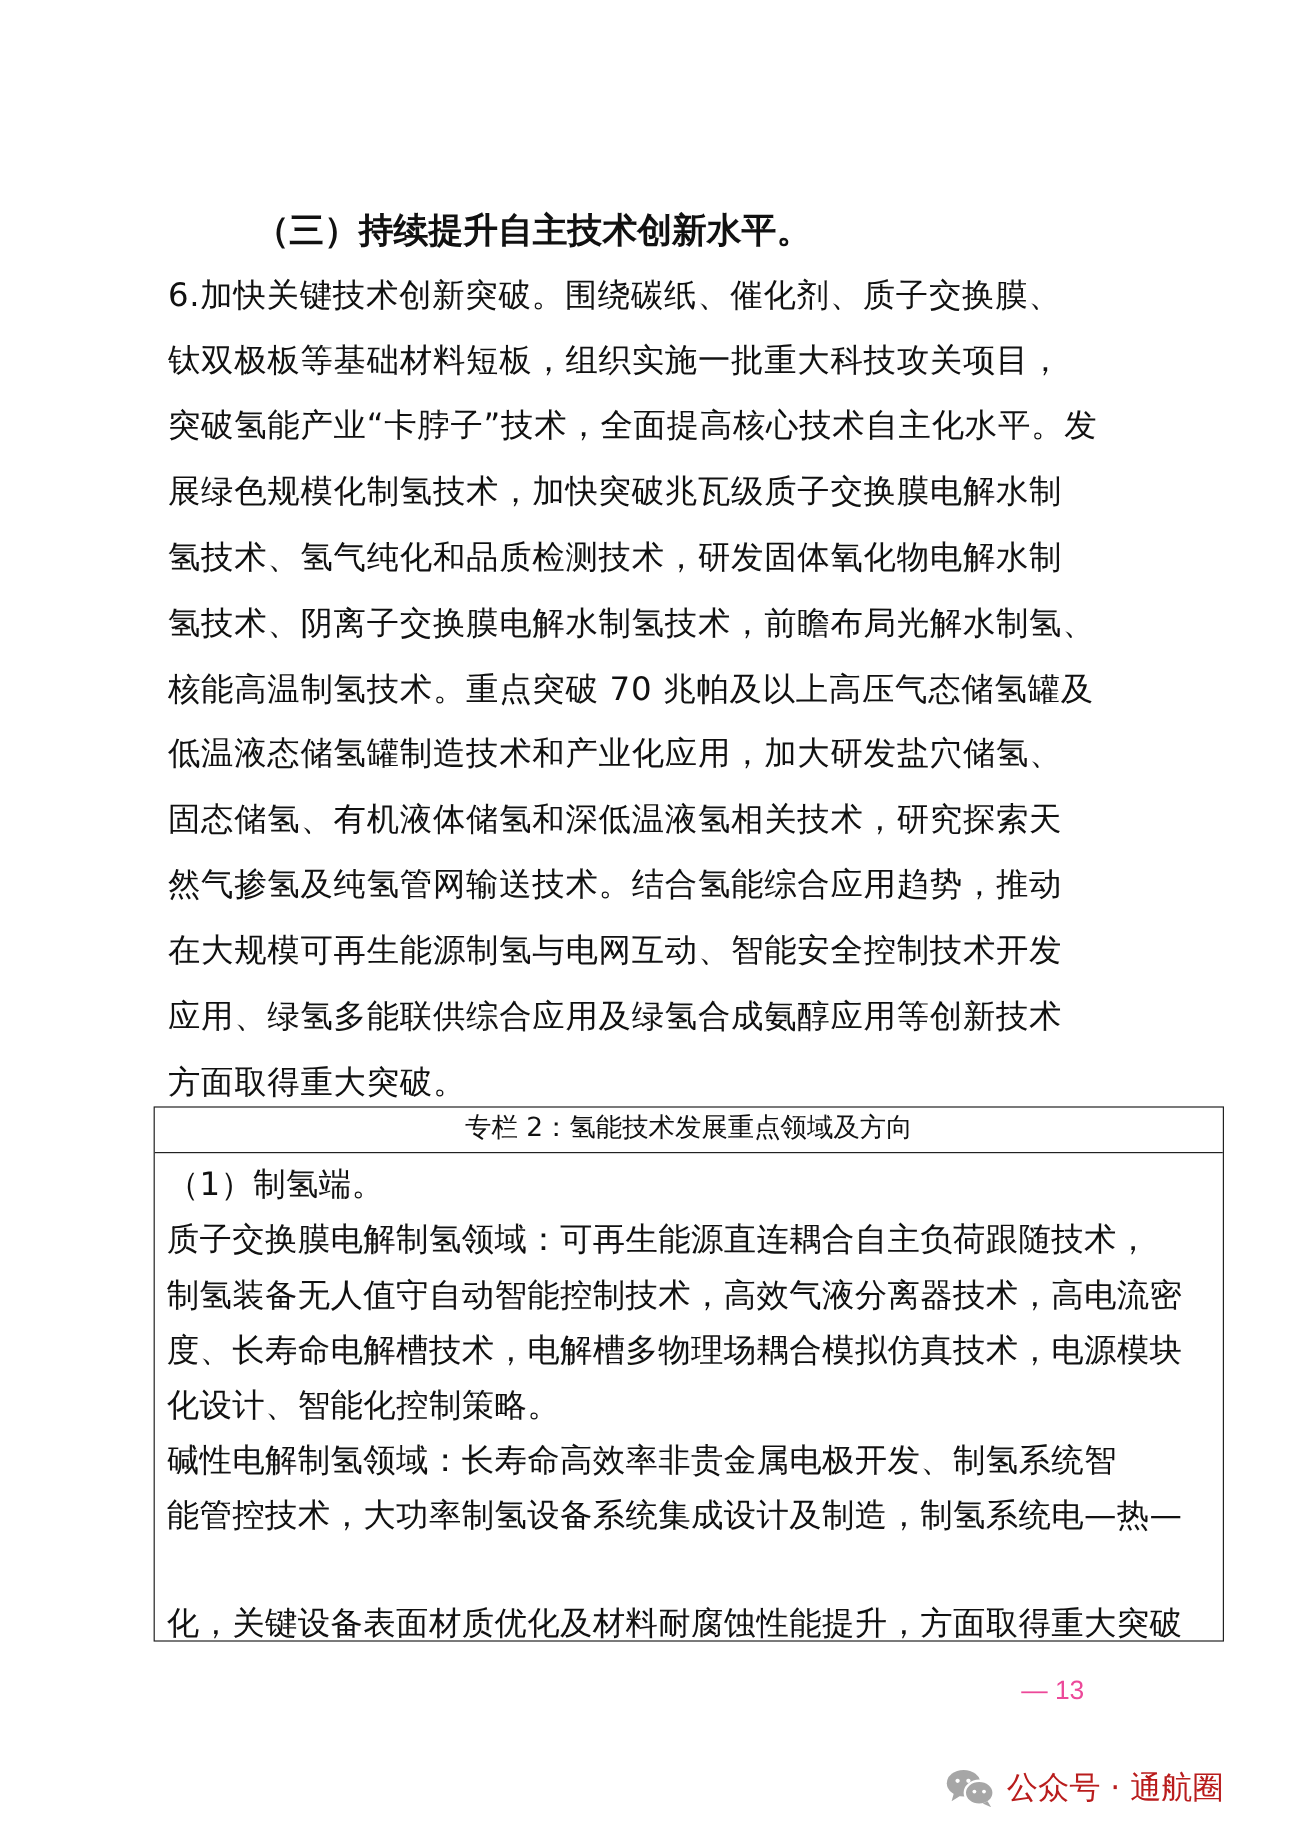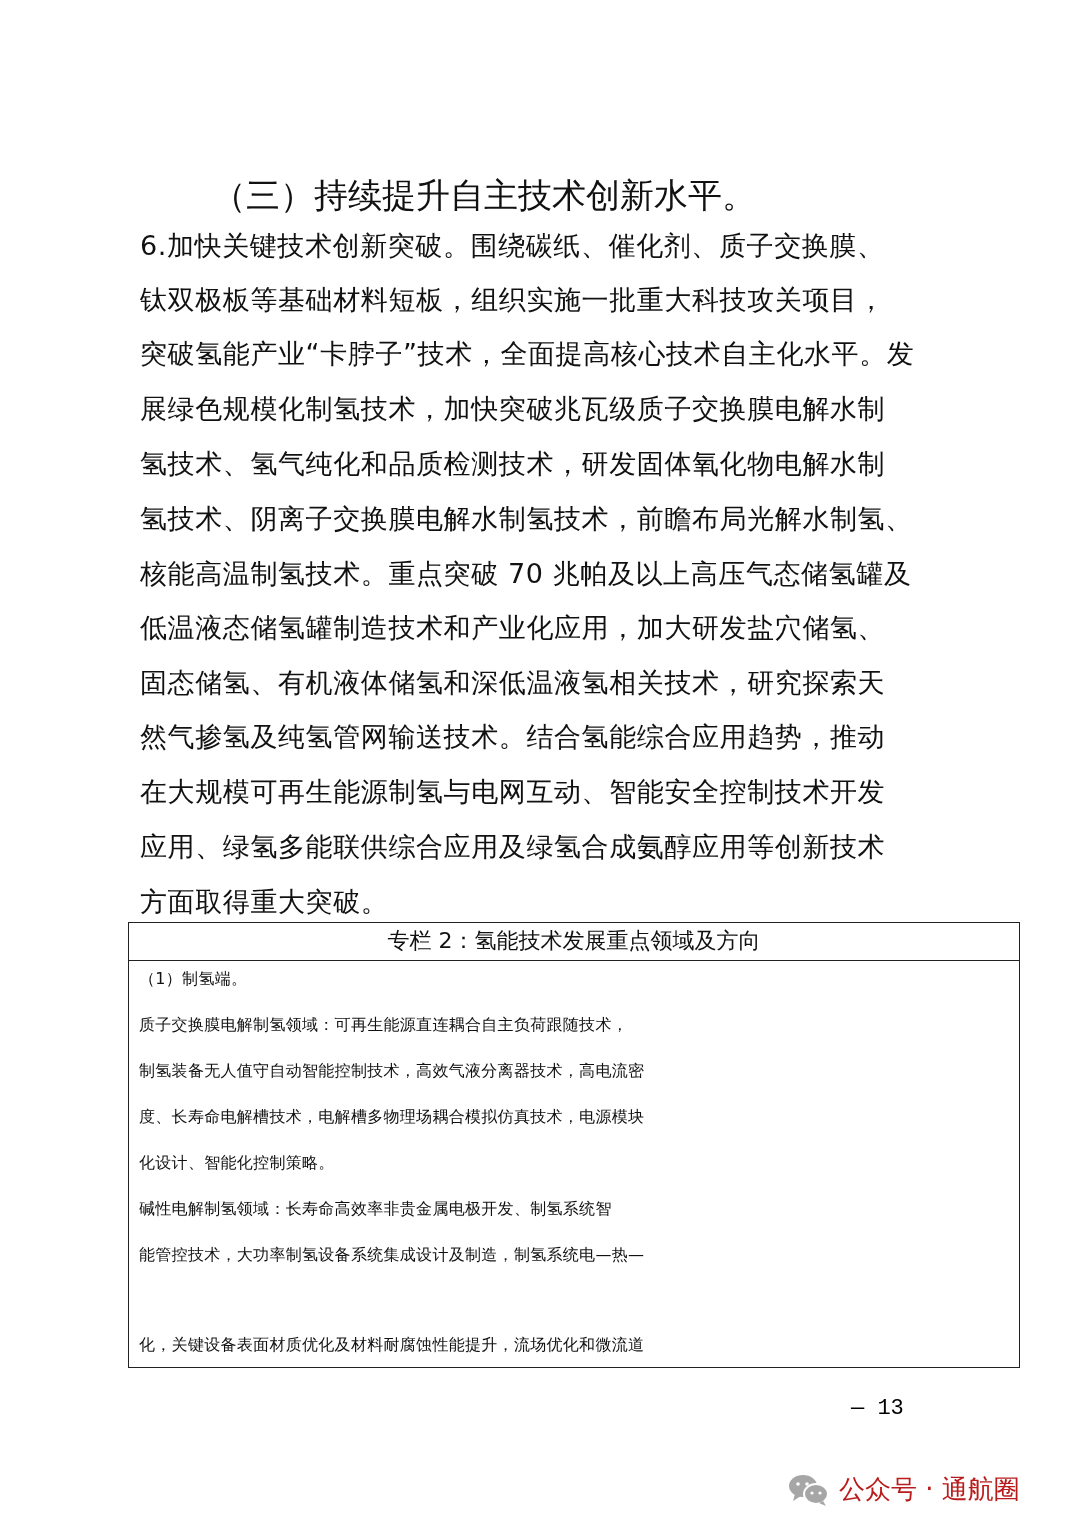--- a/index.html
+++ b/index.html
@@ -12,22 +12,23 @@
       height: 1534px;
       position: relative;
       overflow: hidden;
       font-family: "DejaVu Sans", "Liberation Sans", sans-serif;
       color: #111111;
     }
     .heading {
       position: absolute;
       left: 212px;
       top: 173px;
-      font-size: 34px;
+      font-size: 29px;
       white-space: nowrap;
+      font-weight: bold;
     }
     .para-line {
       position: absolute;
       left: 140px;
       font-size: 27px;
       white-space: nowrap;
       letter-spacing: 0.6px;
     }
     .box {
       position: absolute;
@@ -47,32 +48,32 @@
       border-bottom: 1.5px solid #222222;
       box-sizing: border-box;
       text-align: center;
       font-size: 22px;
       line-height: 36px;
       white-space: nowrap;
     }
     .box-line {
       position: absolute;
       left: 10px;
-      font-size: 16px;
+      font-size: 27px;
       white-space: nowrap;
       letter-spacing: 0.3px;
     }
     .page-number {
       position: absolute;
       left: 851px;
       top: 1396px;
-      font-family: Liberation Mono, monospace;
+      font-family: Liberation Sans, sans-serif;
       font-size: 22px;
       white-space: nowrap;
-      color: #000000;
+      color: #ec4899;
     }
     .watermark {
       position: absolute;
       left: 787px;
       top: 1472px;
       display: flex;
       align-items: center;
       gap: 8px;
       color: #b91c1c;
       font-size: 26px;
@@ -107,21 +108,21 @@
 
   <div class="box">
     <div class="box-header">专栏 2：氢能技术发展重点领域及方向</div>
     <div class="box-line" style="top:46px;">      （1）制氢端。</div>
     <div class="box-line" style="top:92px;">      质子交换膜电解制氢领域：可再生能源直连耦合自主负荷跟随技术，</div>
     <div class="box-line" style="top:138px;">制氢装备无人值守自动智能控制技术，高效气液分离器技术，高电流密</div>
     <div class="box-line" style="top:184px;">度、长寿命电解槽技术，电解槽多物理场耦合模拟仿真技术，电源模块</div>
     <div class="box-line" style="top:230px;">化设计、智能化控制策略。</div>
     <div class="box-line" style="top:276px;">      碱性电解制氢领域：长寿命高效率非贵金属电极开发、制氢系统智</div>
     <div class="box-line" style="top:322px;">能管控技术，大功率制氢设备系统集成设计及制造，制氢系统电—热—</div>
-    <div class="box-line" style="top:412px;">化，关键设备表面材质优化及材料耐腐蚀性能提升，流场优化和微流道</div>
+    <div class="box-line" style="top:412px;">化，关键设备表面材质优化及材料耐腐蚀性能提升，方面取得重大突破</div>
   </div>
 
   <div class="page-number">— 13</div>
 
   <div class="watermark">
     <span class="wechat-icon">
       <svg width="44" height="34" viewBox="0 0 44 34">
         <ellipse cx="16" cy="13" rx="14" ry="11" fill="#a6a6a6"></ellipse>
         <polygon points="8,21 6,28 14,23" fill="#a6a6a6"></polygon>
         <ellipse cx="29" cy="21" rx="12" ry="10" fill="#a6a6a6" stroke="#ffffff" stroke-width="2"></ellipse>

